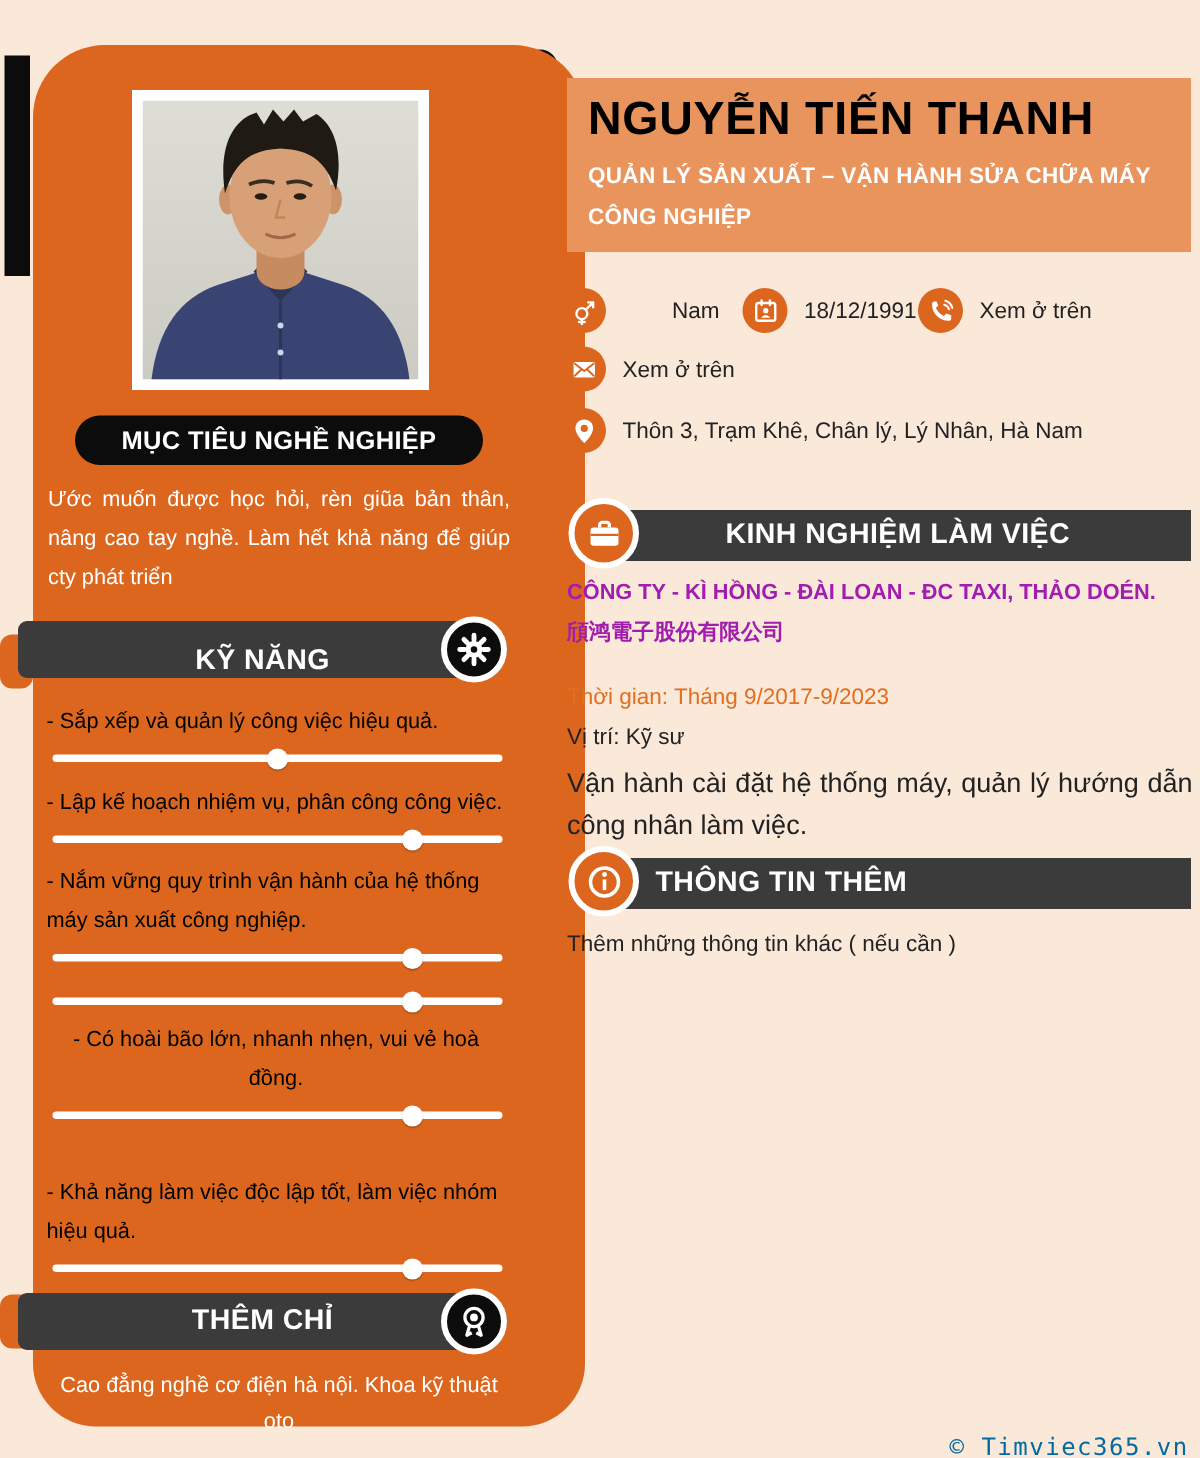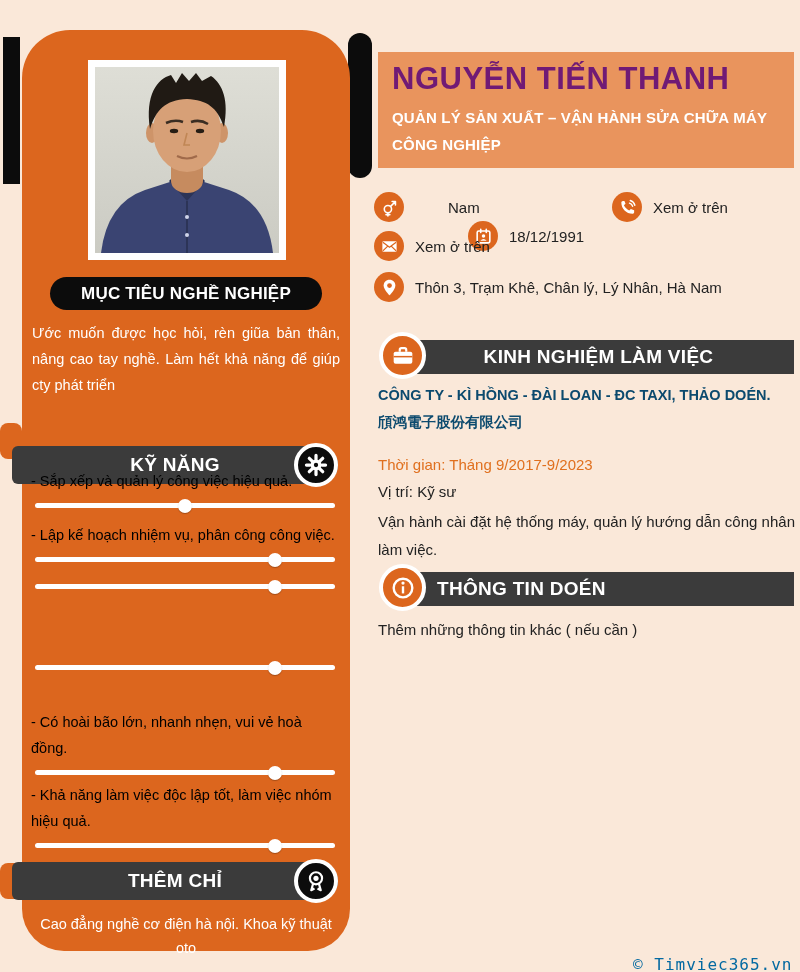--- a/index.html
+++ b/index.html
@@ -8,21 +8,21 @@
     background:#FAE8D9;
     font-family:"Liberation Sans", sans-serif;
     -webkit-font-smoothing:antialiased;
   }
   
   .ribbon-left{position:absolute;left:3px;top:37px;width:17px;height:147px;background:#0c0c0c;}
   .ribbon-right{position:absolute;left:348px;top:33px;width:24px;height:145px;background:#0c0c0c;border-radius:12px;}
 
   
   .sidebar{position:absolute;left:22px;top:30px;width:328px;height:921px;
-    background:#DC661E;border-radius:48px 48px 42px 42px;}
+    background:#DC661E;border-radius:48px 48px 42px 42px;padding-left:40px;}
   .photo-frame{position:absolute;left:66px;top:30px;width:184px;height:186px;
     background:#fff;padding:7px;}
   .photo-frame svg{display:block;width:184px;height:186px;}
   .objective-pill{position:absolute;left:28px;top:247px;width:272px;height:33px;
     background:#0c0c0c;border-radius:17px;color:#fff;font-weight:bold;font-size:17px;
     display:flex;align-items:center;justify-content:center;letter-spacing:.2px;}
   .objective-text{position:absolute;left:10px;top:290px;width:308px;color:#fff;
     font-size:14.5px;line-height:26px;text-align:justify;}
 
   .side-bar-header{position:absolute;left:-10px;width:326px;height:38px;background:#3B3B3B;
@@ -36,42 +36,42 @@
   .skill{position:absolute;left:9px;width:306px;color:#000000;}
   .skill-label{font-size:14.5px;line-height:26px;}
   .skill-track{position:relative;margin:9px 2px 0 4px;height:5px;background:#fff;border-radius:3px;}
   .skill-thumb{position:absolute;top:-4.5px;width:14px;height:14px;background:#fff;border-radius:50%;
     box-shadow:0 1px 1px rgba(0,0,0,.25);}
   .cert-text{position:absolute;left:10px;top:882px;width:308px;color:#fff;font-size:14.5px;
     text-align:center;line-height:24px;}
 
   
   .header-block{position:absolute;left:378px;top:52px;width:416px;height:116px;background:#E9945D;}
-  .person-name{position:absolute;left:14px;top:9px;color:#701a75;font-weight:bold;font-size:31px;letter-spacing:.5px;}
+  .person-name{position:absolute;left:14px;top:9px;color:#000000;font-weight:bold;font-size:31px;letter-spacing:.5px;}
   .person-title{position:absolute;left:14px;top:52px;width:392px;color:#fff;font-weight:bold;
     font-size:15px;line-height:27px;letter-spacing:.2px;}
 
   .pi-item{position:absolute;display:flex;align-items:center;gap:11px;color:#222;font-size:15px;}
   .pi-icon{width:30px;height:30px;border-radius:50%;background:#DC661E;flex:0 0 30px;
     display:flex;align-items:center;justify-content:center;}
   .pi-icon svg{width:19px;height:19px;}
 
   .section-icon{position:absolute;left:379px;width:39px;height:39px;background:#DC661E;
     border:4px solid #fff;border-radius:50%;display:flex;align-items:center;justify-content:center;z-index:2;}
   .section-icon svg{width:26px;height:26px;}
   .section-bar{position:absolute;left:403px;width:391px;height:34px;background:#3B3B3B;color:#fff;
     font-weight:bold;font-size:19px;display:flex;align-items:center;letter-spacing:.3px;}
   .bar-center{justify-content:center;}
   .bar-left{justify-content:flex-start;padding-left:34px;box-sizing:border-box;}
 
   .company-name{position:absolute;left:378px;top:382px;width:417px;font-weight:bold;font-size:14.5px;
-    color:#0c4a6e;line-height:27px;}
+    color:#a21caf;line-height:27px;}
   .exp-time{position:absolute;left:378px;top:456px;color:#E0701F;font-size:15px;}
   .exp-position{position:absolute;left:378px;top:483px;color:#222;font-size:15px;}
-  .exp-desc{position:absolute;left:378px;top:508px;width:417px;color:#222;font-size:15px;
+  .exp-desc{position:absolute;left:378px;top:508px;width:417px;color:#222;font-size:18px;
     line-height:28px;text-align:justify;}
   .additional-text{position:absolute;left:378px;top:621px;color:#222;font-size:15px;}
 
   .copyright{position:absolute;left:633px;top:955px;color:#0369a1;font-size:16px;letter-spacing:1px;
     font-family:"DejaVu Sans Mono", monospace;}
 </style>
 </head>
 <body>
 
 <div>
@@ -106,21 +106,21 @@
         <ellipse cx="105" cy="64" rx="4.2" ry="2.2" fill="#261D14"></ellipse>
         <path d="M92,66 L89,78 h6" stroke="#C08655" stroke-width="1.6" fill="none"></path>
         <path d="M82,89 q10,5 20,0" stroke="#A06A4A" stroke-width="2" fill="none"></path>
       </svg>
     </div>
 
     <div class="objective-pill">MỤC TIÊU NGHỀ NGHIỆP</div>
     <div class="objective-text">Ước muốn được học hỏi, rèn giũa bản thân, nâng cao tay nghề. Làm hết khả năng để giúp cty phát triển</div>
 
     <div class="side-tab" style="top:393px;"></div>
-    <div class="side-bar-header" style="top:416px;">
+    <div class="side-bar-header" style="top:384px;align-items:flex-end;">
       <span>KỸ NĂNG</span>
       <span class="hdr-circle">
         <svg viewBox="0 0 24 24">
           <g stroke="#fff" stroke-width="3" stroke-linecap="round">
             <path d="M12 3.2 v3 M12 17.8 v3 M3.2 12 h3 M17.8 12 h3 M5.8 5.8 l2.2 2.2 M16 16 l2.2 2.2 M18.2 5.8 L16 8 M8 16 l-2.2 2.2"></path>
           </g>
           <circle cx="12" cy="12" r="5.2" fill="#fff"></circle>
           <circle cx="12" cy="12" r="2" fill="#0c0c0c"></circle>
         </svg>
       </span>
@@ -132,30 +132,31 @@
           <div class="skill-thumb" style="left: calc(50% - 7px);"></div>
         </div>
     </div>
     <div class="skill" style="top:492px;">
       <div class="skill-label">- Lập kế hoạch nhiệm vụ, phân công công việc.</div>
       <div class="skill-track">
           <div class="skill-thumb" style="left: calc(80% - 7px);"></div>
         </div>
     </div>
     <div class="skill" style="top:545px;">
+      <div class="skill-label">- Nắm vững quy trình vận hành của hệ thống máy sản xuất công nghiệp.</div>
       <div class="skill-track">
           <div class="skill-thumb" style="left: calc(80% - 7px);"></div>
         </div>
     </div>
     <div class="skill" style="top:626px;">
       <div class="skill-track">
           <div class="skill-thumb" style="left: calc(80% - 7px);"></div>
         </div>
     </div>
-    <div class="skill" style="top:679px;">
+    <div class="skill" style="top:650px;text-align:center;">
       <div class="skill-label">- Có hoài bão lớn, nhanh nhẹn, vui vẻ hoà đồng.</div>
       <div class="skill-track">
           <div class="skill-thumb" style="left: calc(80% - 7px);"></div>
         </div>
     </div>
     <div class="skill" style="top:752px;">
       <div class="skill-label">- Khả năng làm việc độc lập tốt, làm việc nhóm hiệu quả.</div>
       <div class="skill-track">
           <div class="skill-thumb" style="left: calc(80% - 7px);"></div>
         </div>
@@ -182,21 +183,21 @@
 
   <div class="pi-item" style="left:374px;top:192px;gap:44px;">
     <span class="pi-icon">
       <svg viewBox="0 0 24 24">
         <circle cx="10" cy="14" r="4.6" fill="none" stroke="#fff" stroke-width="2"></circle>
         <path d="M13.4 10.6 L19.5 4.5 M19.5 4.5 h-4.2 M19.5 4.5 v4.2 M10 18.6 v4.2 M7.6 21 h4.8" stroke="#fff" stroke-width="2" fill="none" stroke-linecap="round"></path>
       </svg>
     </span>
     <span>Nam</span>
   </div>
-  <div class="pi-item" style="left:468px;top:192px;margin-top:29px;">
+  <div class="pi-item" style="left:495px;top:192px;">
     <span class="pi-icon">
       <svg viewBox="0 0 24 24">
         <rect x="4" y="5" width="16" height="15" rx="2" fill="none" stroke="#fff" stroke-width="2"></rect>
         <path d="M8.5 2.8 v4 M15.5 2.8 v4" stroke="#fff" stroke-width="2" stroke-linecap="round"></path>
         <circle cx="12" cy="11.5" r="2.2" fill="#fff"></circle>
         <path d="M8 17.5 q4,-4.6 8,0 z" fill="#fff"></path>
       </svg>
     </span>
     <span>18/12/1991</span>
   </div>
@@ -244,18 +245,18 @@
   <div class="exp-desc">Vận hành cài đặt hệ thống máy, quản lý hướng dẫn công nhân làm việc.</div>
 
   <div class="section-icon" style="top:564px;">
     <svg viewBox="0 0 24 24">
       <circle cx="12" cy="12" r="8.6" fill="none" stroke="#fff" stroke-width="2.2"></circle>
       <rect x="10.9" y="10.4" width="2.2" height="6.6" fill="#fff"></rect>
       <circle cx="12" cy="7.4" r="1.5" fill="#fff"></circle>
     </svg>
   </div>
   <div class="section-bar bar-left" style="top:572px;">
-    <span>THÔNG TIN DOÉN</span>
+    <span>THÔNG TIN THÊM</span>
   </div>
   <div class="additional-text">Thêm những thông tin khác ( nếu cần )</div>
 
   <div class="copyright">© Timviec365.vn</div>
 </div>
 
 </body></html>

